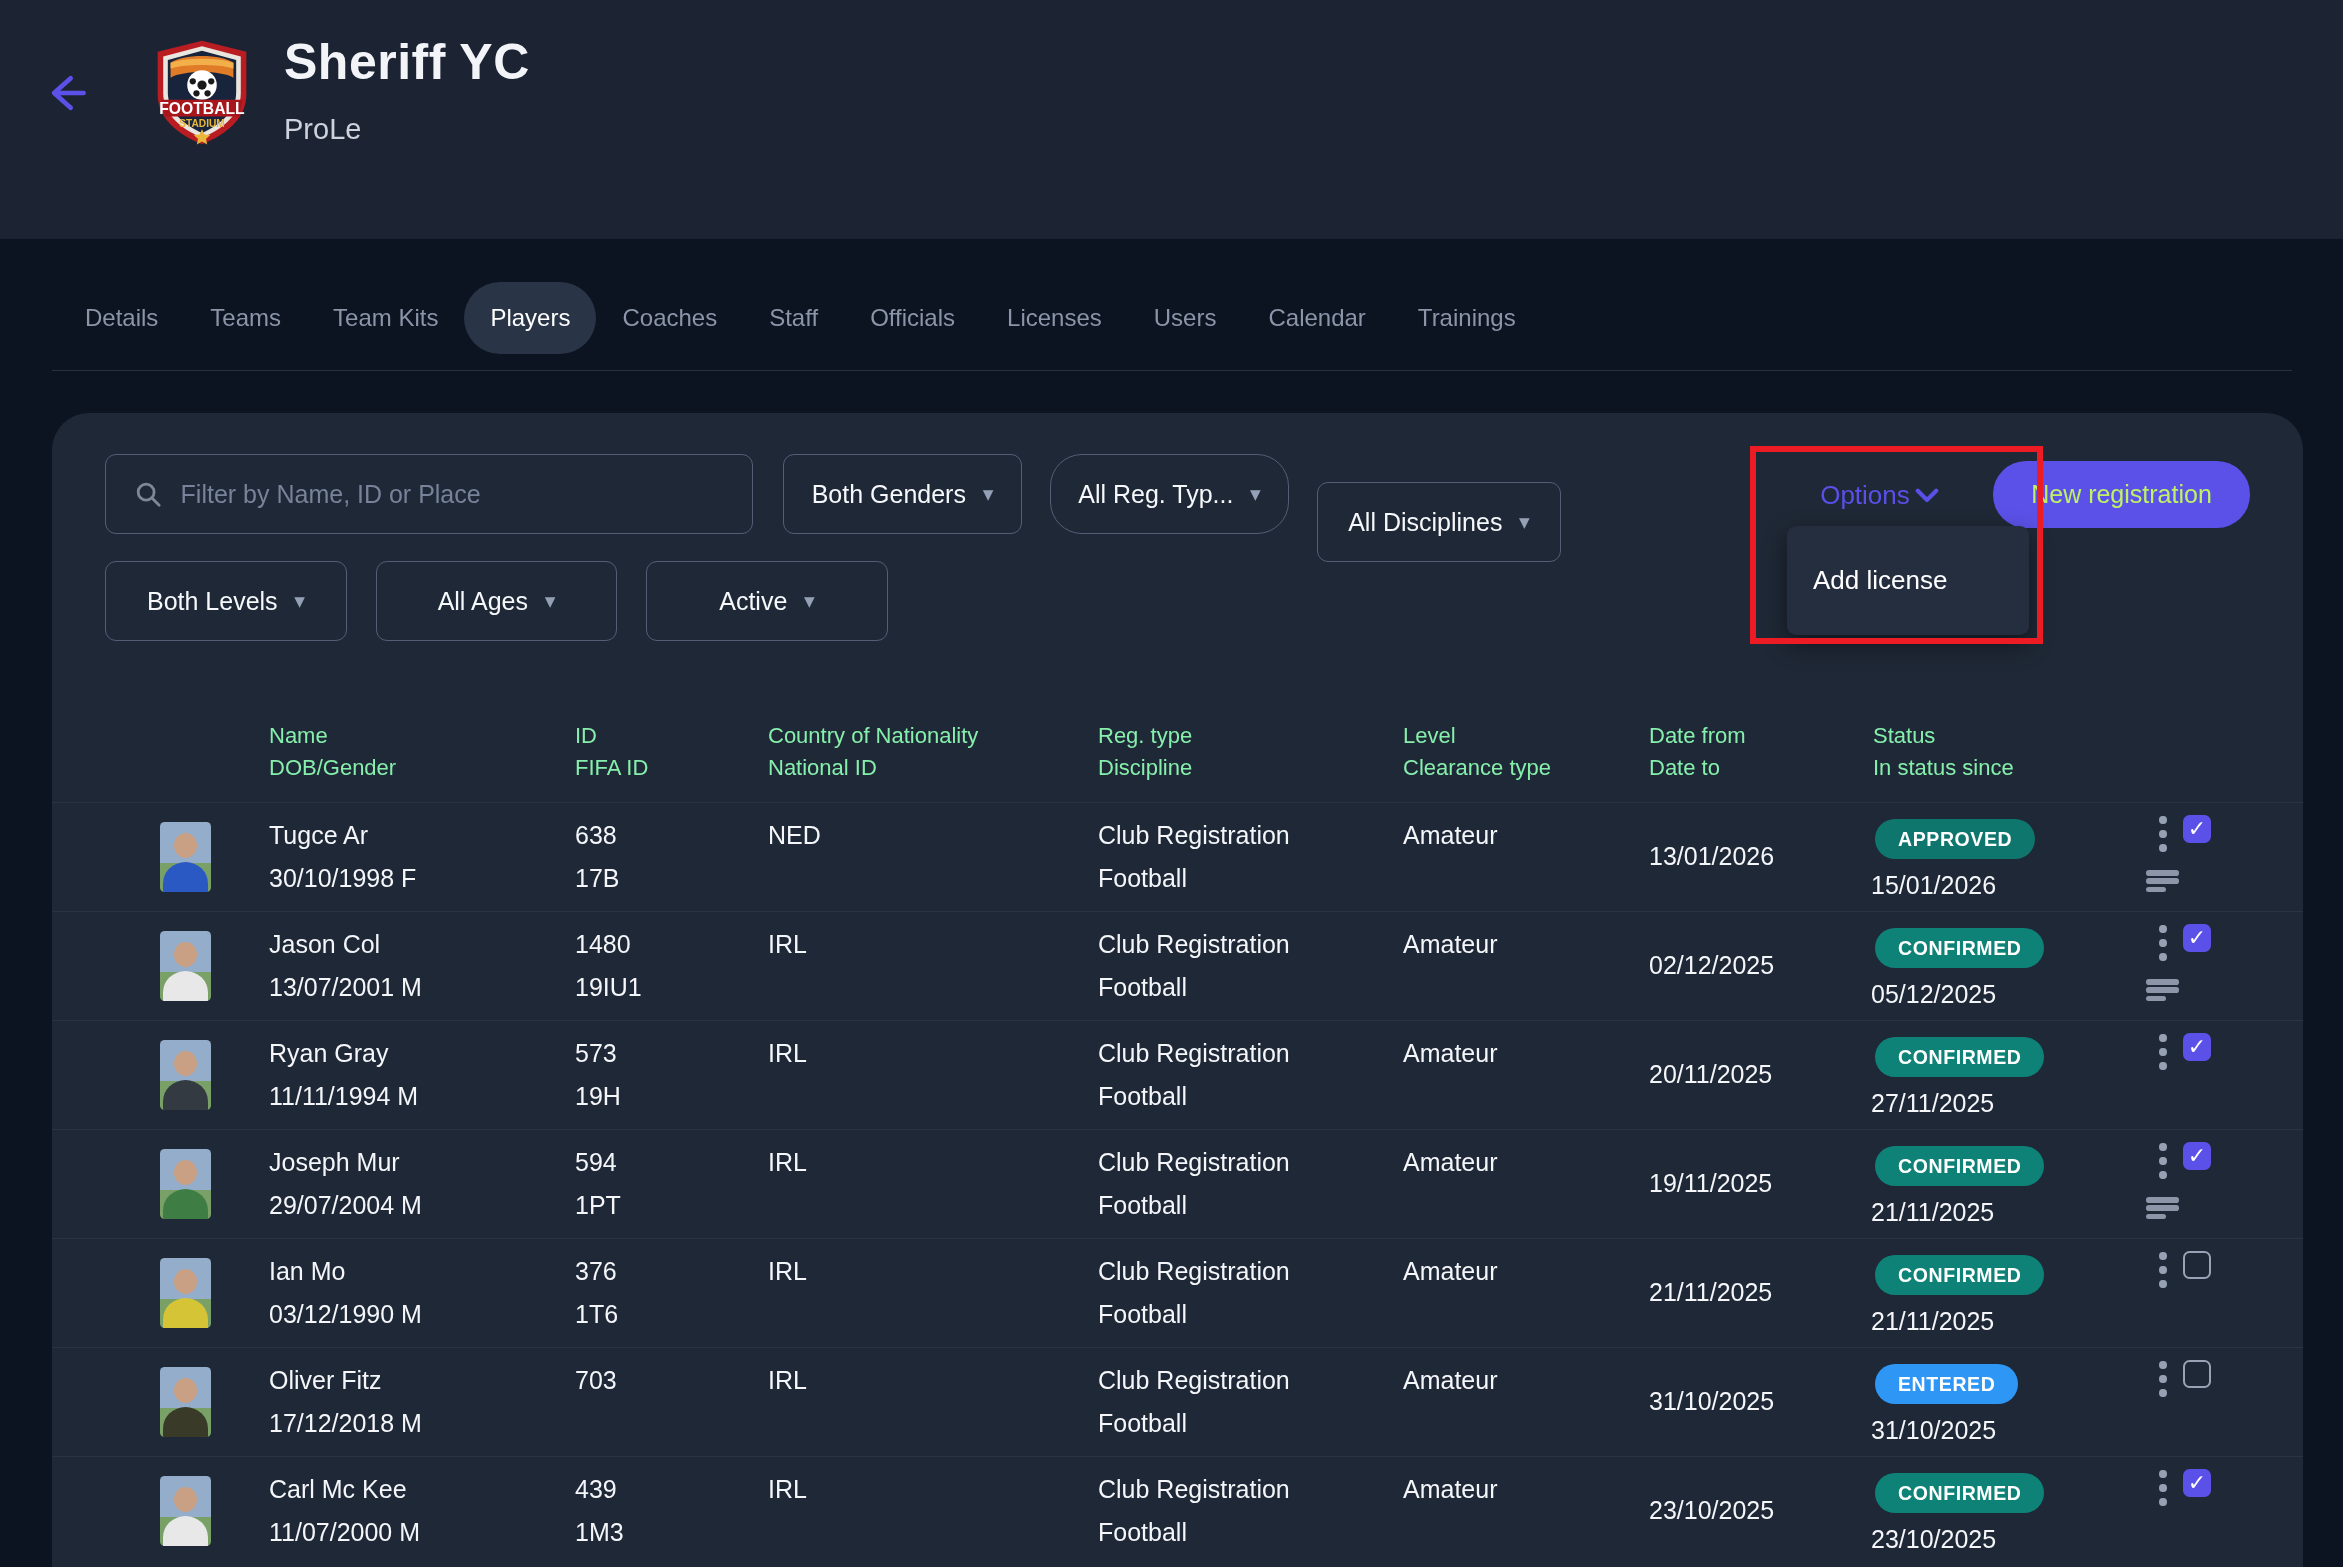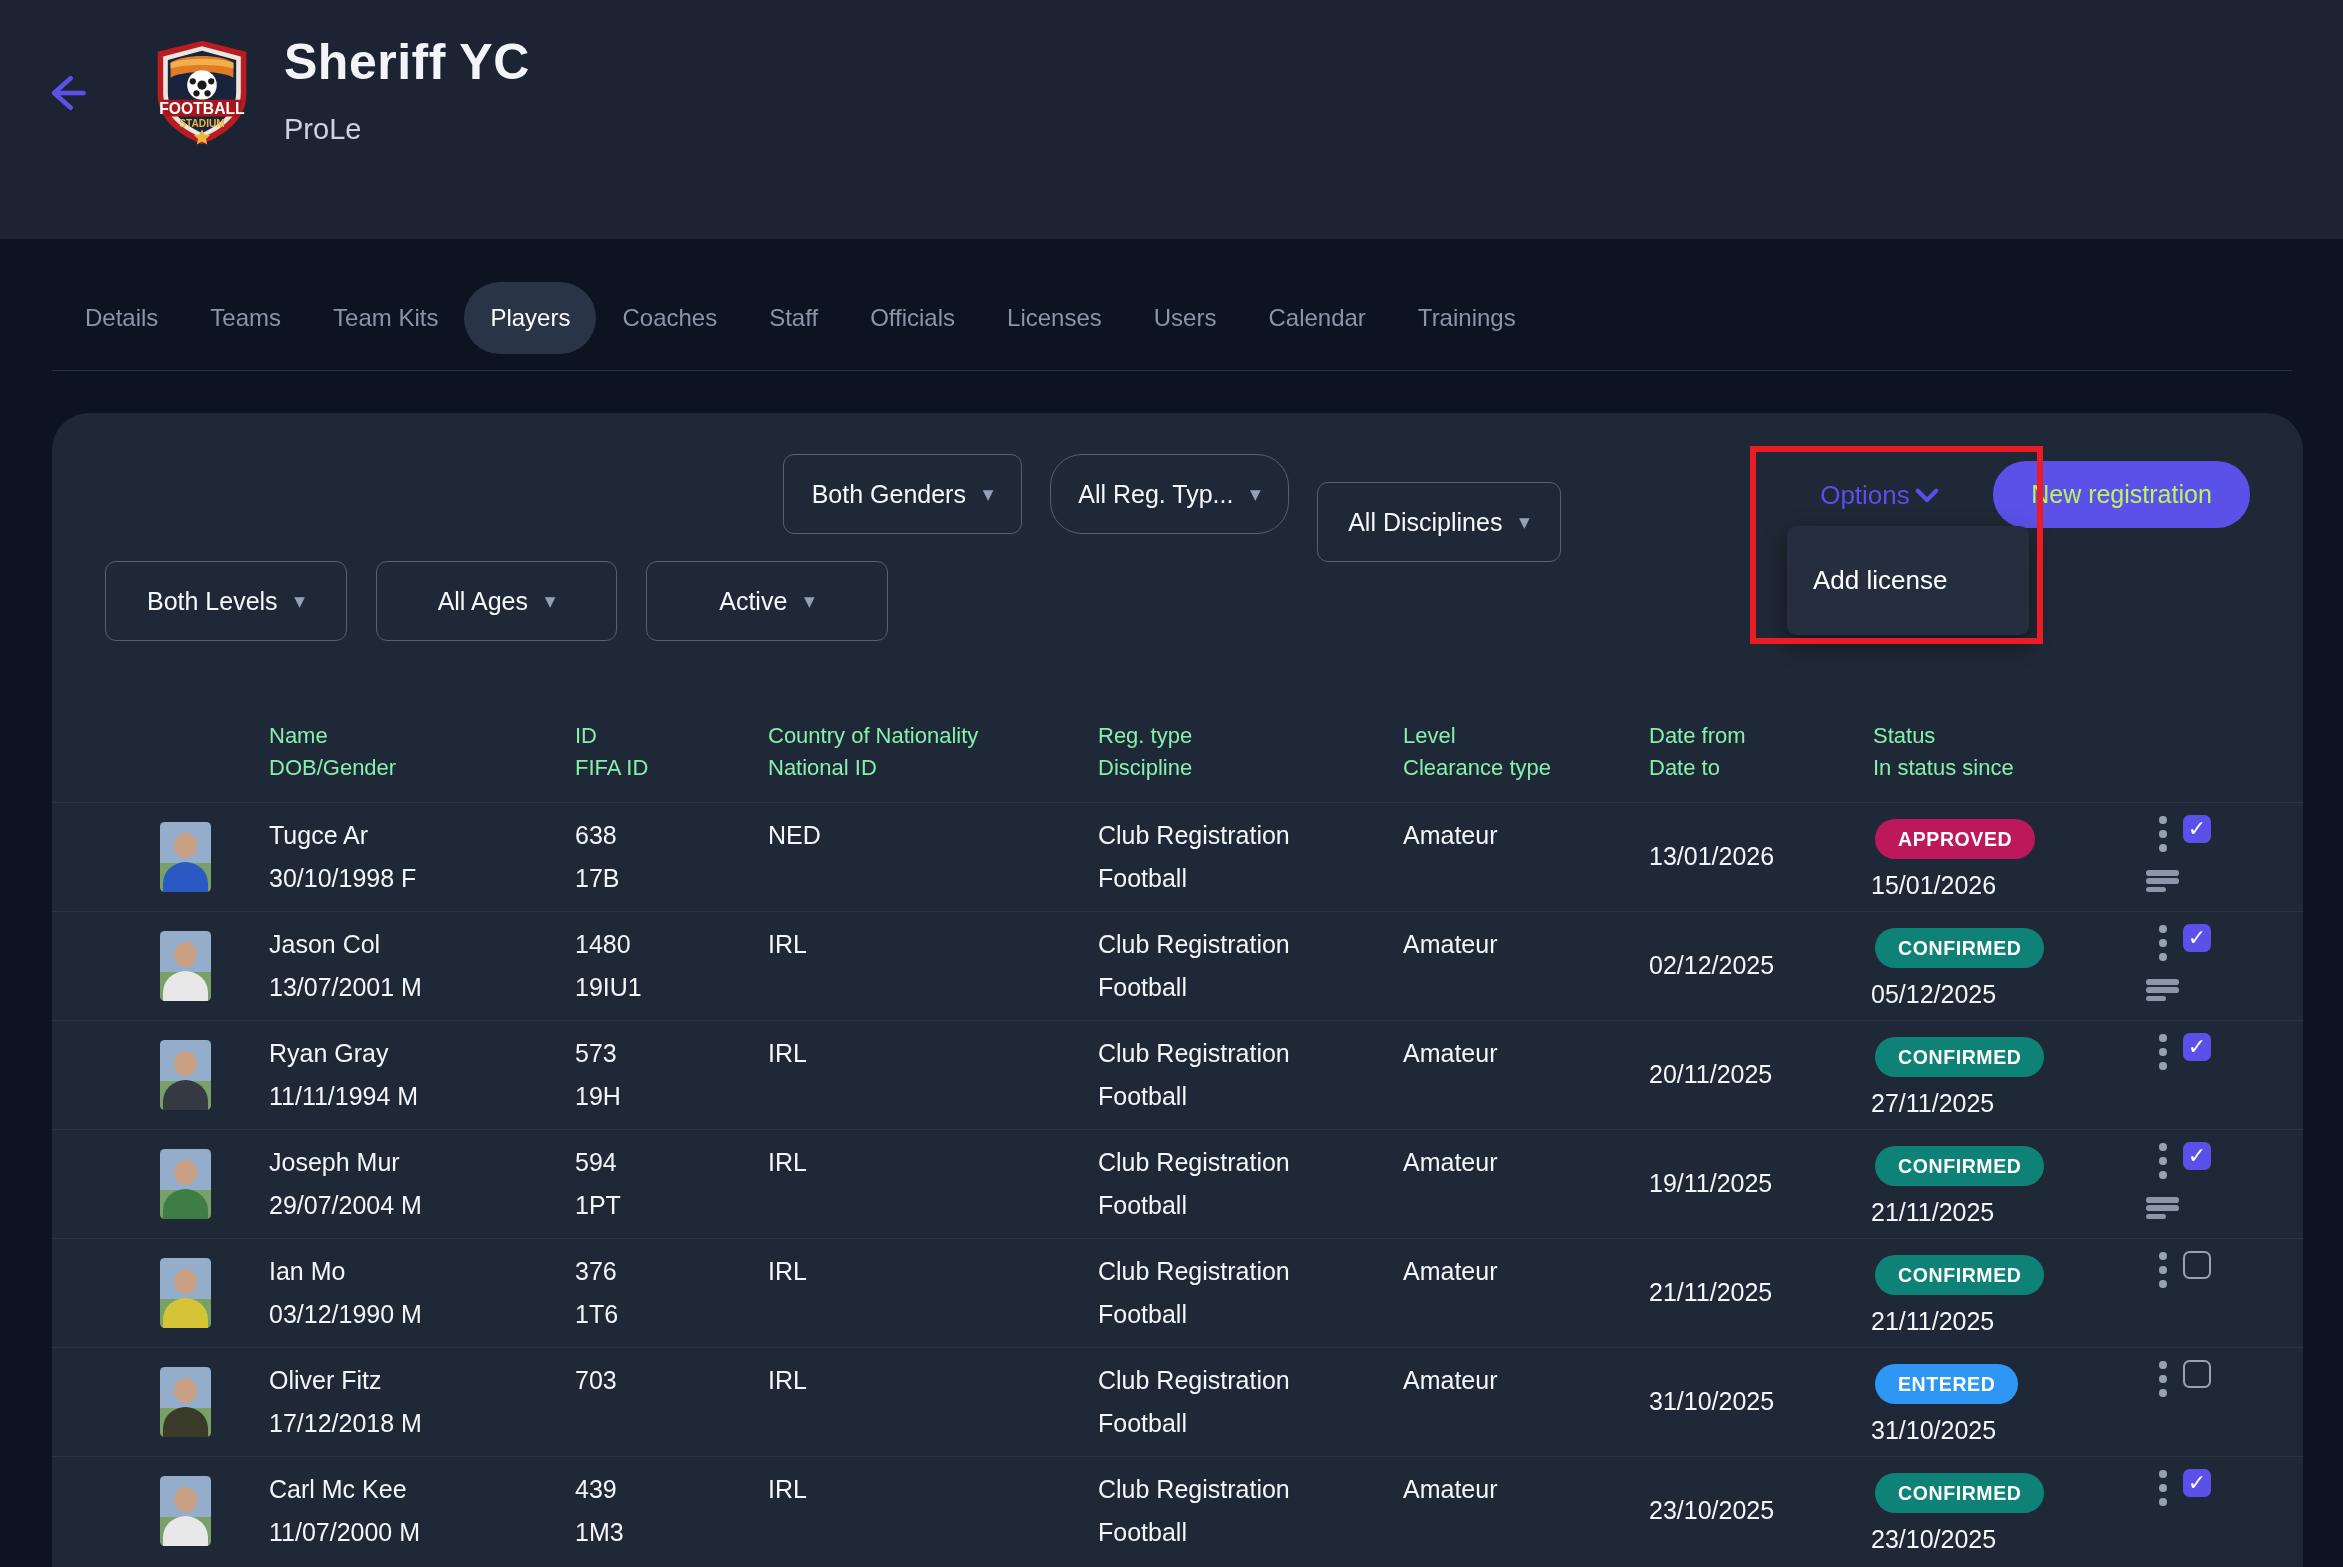--- a/index.html
+++ b/index.html
@@ -152,20 +152,27 @@
     <div class="tab">Staff</div>
     <div class="tab">Officials</div>
     <div class="tab">Licenses</div>
     <div class="tab">Users</div>
     <div class="tab">Calendar</div>
     <div class="tab">Trainings</div>
   </nav>
 <div class="tabbar-divider"></div>
 
 <main class="panel">
+  <div class="search-box">
+    <svg width="28" height="28" viewBox="0 0 30 30">
+      <circle cx="13" cy="13" r="8.5" fill="none" stroke="#7f8899" stroke-width="3"></circle>
+      <line x1="19.5" y1="19.5" x2="27" y2="27" stroke="#7f8899" stroke-width="3" stroke-linecap="round"></line>
+    </svg>
+    <input class="search-input" placeholder="Filter by Name, ID or Place" style="">
+  </div>
 
   <div id="filters1">
       <div class="dd" style="left: 731px; top: 41px; width: 239px;">
         <span>Both Genders</span>
         <span class="caret">▾</span>
       </div>
       <div class="dd" style="left: 998px; top: 41px; width: 239px; border-radius: 32px;">
         <span>All Reg. Typ...</span>
         <span class="caret">▾</span>
       </div>
@@ -240,21 +247,21 @@
     </div>
     <div class="cell l1 c-name">Tugce Ar</div>
     <div class="cell l2 c-name">30/10/1998 F</div>
     <div class="cell l1 c-id">638</div>
     <div class="cell l2 c-id">17B</div>
     <div class="cell l1 c-country">NED</div>
     <div class="cell l1 c-reg">Club Registration</div>
     <div class="cell l2 c-reg">Football</div>
     <div class="cell l1 c-level">Amateur</div>
     <div class="cell c-datefrom">13/01/2026</div>
-    <div class="badge" style="background: #be185d;">APPROVED</div>
+    <div class="badge" style="background: #0f766e;">APPROVED</div>
     <div class="cell c-since">15/01/2026</div>
     <div class="kebab">
           <i></i>
           <i></i>
           <i></i>
         </div>
     <div class="checkbox checked">✓</div>
     <div class="notes" style="display: block;">
           <i></i>
           <i></i>

